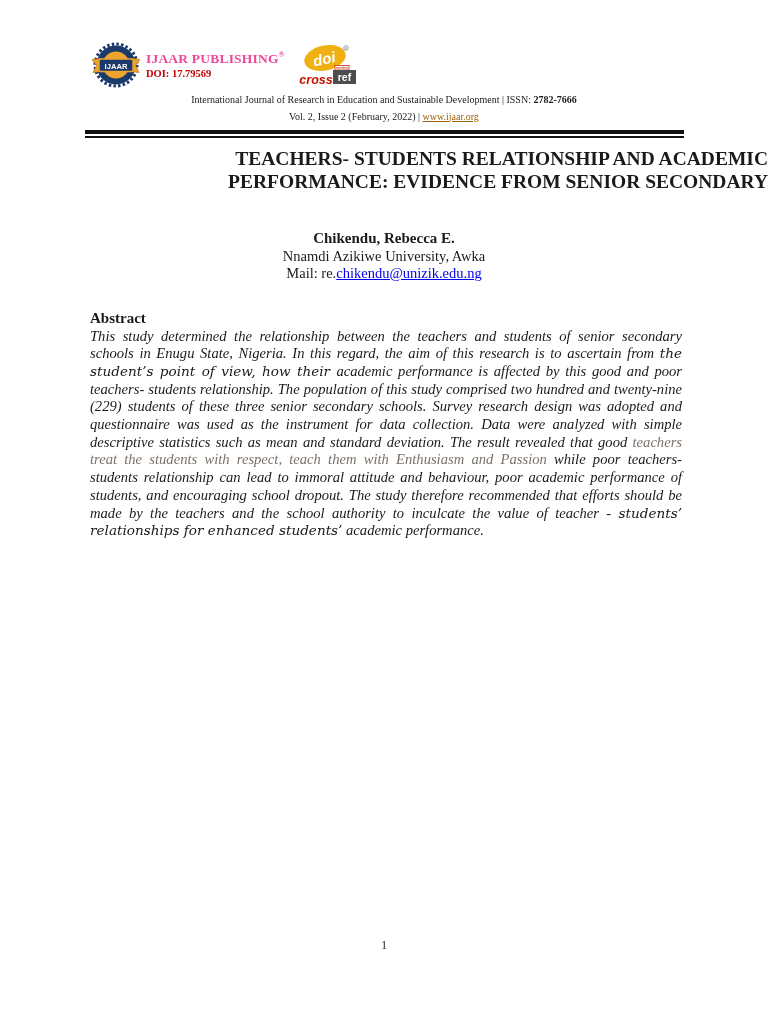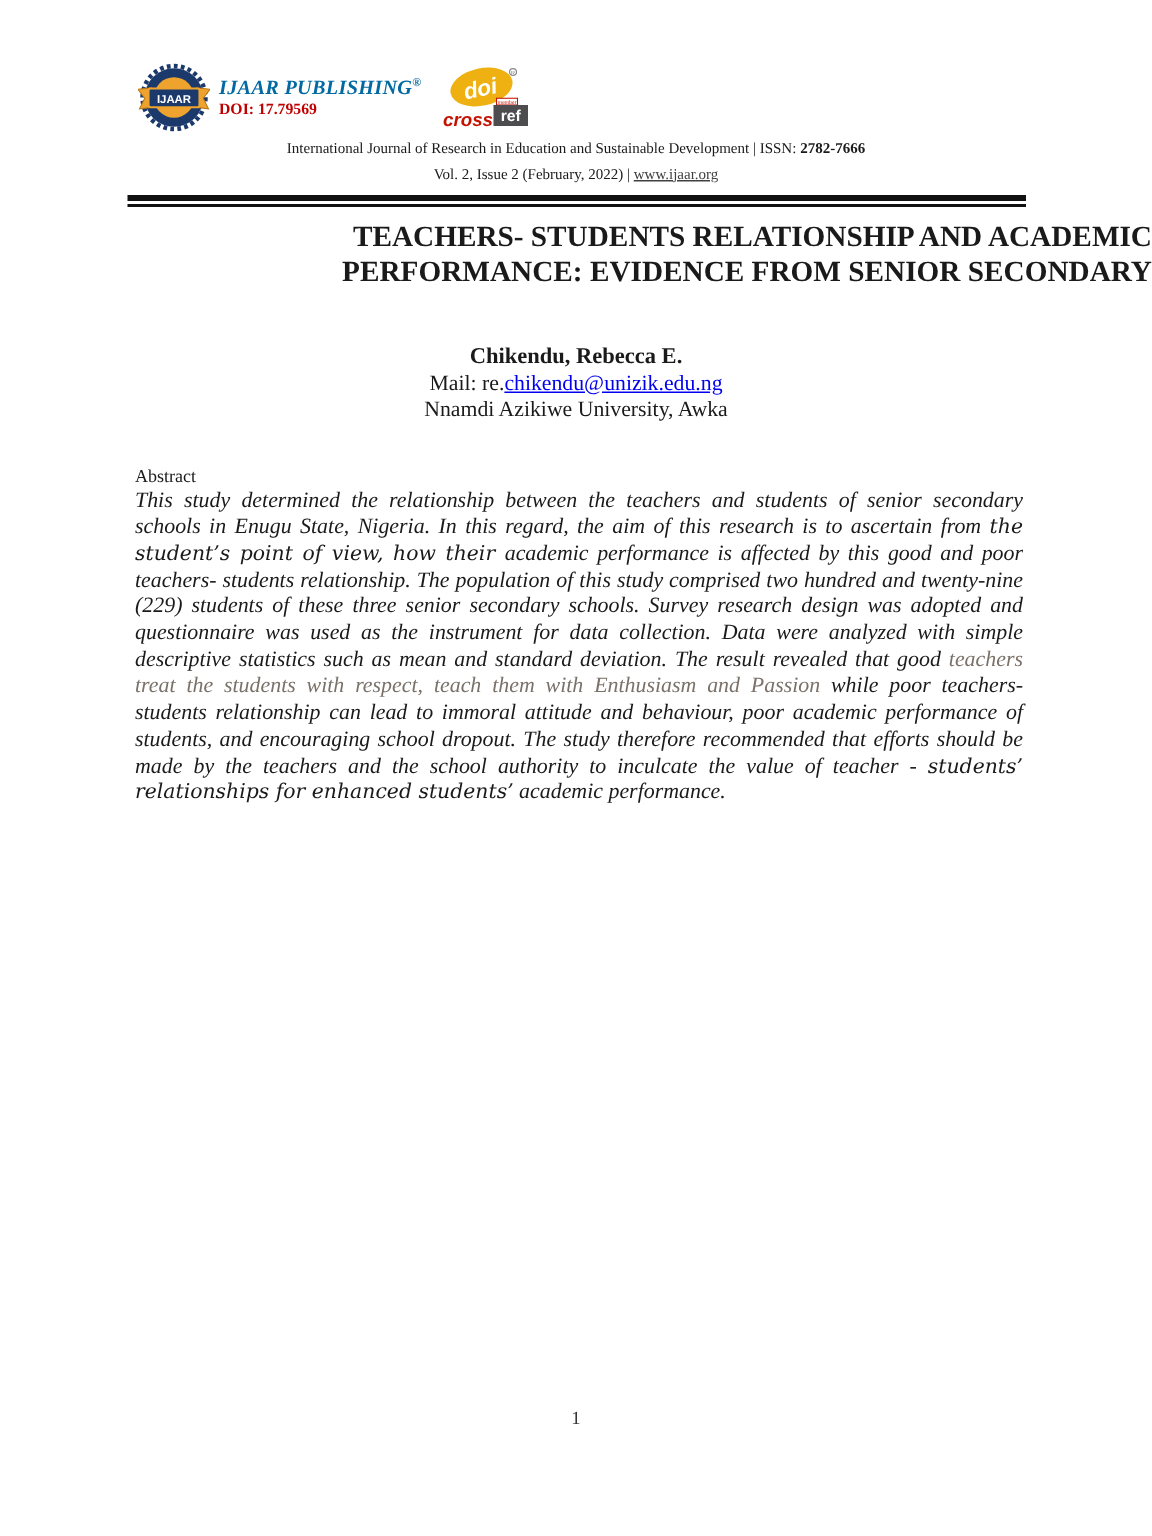--- a/index.html
+++ b/index.html
@@ -15,32 +15,32 @@
 
   
   .logo-row {
     display: flex; align-items: center;
     padding-top: 40px; margin-left: 92px;
   }
   .badge-wrap { width: 48px; height: 46px; flex: 0 0 auto; }
   .publisher-block { margin-left: 6px; line-height: 1.05; }
   .publisher-name {
     font-family: "Liberation Serif", serif;
-    font-weight: bold; font-size: 13.5px; color: #0369a1; letter-spacing: .2px; font-style: italic;
+    font-weight: bold; font-size: 13.5px; color: #ec4899; letter-spacing: .2px;
   }
   .publisher-name sup { font-size: 8px; }
   .publisher-doi {
     font-family: "Liberation Serif", serif;
     font-weight: bold; font-size: 10.5px; color: #c00000; margin-top: 2px;
   }
   .crossref-wrap { width: 66px; height: 50px; margin-left: 14px; flex: 0 0 auto; position: relative; top: 2px; }
 
   
   .journal-lines { text-align: center; margin-top: 2px; font-size: 10px; line-height: 16.5px; }
-  .journal-lines a { color: #404040; text-decoration: underline; }
+  .journal-lines a { color: #a16207; text-decoration: underline; }
   .issn-bold { font-weight: bold; }
 
   
   .double-rule {
     margin: 5px 84px 0 85px;
     border-top: 4px solid #111;
     border-bottom: 2px solid #111;
     height: 2px;
   }
 
@@ -53,21 +53,21 @@
     margin-top: 9px;
   }
 
   
   .author-block { text-align: center; margin-top: 37px; font-size: 14.5px; line-height: 17.5px; }
   .author-name { font-weight: bold; font-size: 15px; }
   .author-block a { color: #0000ee; text-decoration: underline; }
 
   
   .abstract-section { margin: 27px 86px 0 90px; }
-  .abstract-heading { font-weight: normal; font-size: 12px; }
+  .abstract-heading { font-weight: bold; font-size: 15px; }
   .abstract-body {
     font-style: italic;
     font-size: 14.6px;
     line-height: 17.7px;
     text-align: justify;
     margin-top: 1px;
   }
   .seg-italic { }
   .seg-italic-alt { font-family: "DejaVu Serif", serif; font-size: 13.6px; }
   .seg-italic-gray { color: #7a7168; }
@@ -131,24 +131,24 @@
 
   <div class="double-rule"></div>
 
   <h1 class="paper-title" style="margin:9px 0 0 0;">
     <div>TEACHERS- STUDENTS RELATIONSHIP AND ACADEMIC</div>
     <div>PERFORMANCE: EVIDENCE FROM SENIOR SECONDARY</div>
   </h1>
 
   <div class="author-block">
     <div class="author-name">Chikendu, Rebecca  E.</div>
+    <div>Nnamdi Azikiwe University, Awka</div>
     <div>
       <span>Mail: re.</span><a href="#">chikendu@unizik.edu.ng</a>
     </div>
-    <div>Nnamdi Azikiwe University, Awka</div>
   </div>
 
   <div class="abstract-section">
     <div class="abstract-heading">Abstract</div>
     <div class="abstract-body"><span class="seg-italic">This study determined the relationship between the teachers and students of senior secondary schools in Enugu State, Nigeria. In this regard, the aim of this research is to ascertain from </span><span class="seg-italic-alt">the student’s point of view, how their </span><span class="seg-italic">academic performance is affected by this good and poor teachers- students relationship. The population of this study comprised two hundred and twenty-nine (229) students of these three senior secondary schools. Survey research design was adopted and questionnaire was used as the instrument for data collection. Data were analyzed with simple descriptive statistics such as mean and standard deviation. The result revealed that good </span><span class="seg-italic-gray">teachers treat the students with respect, teach them with Enthusiasm and Passion </span><span class="seg-italic">while poor teachers-students relationship can lead to immoral attitude and behaviour, poor academic performance of students, and encouraging school dropout. The study therefore recommended that efforts should be made by the teachers and the school authority to inculcate the value of teacher - </span><span class="seg-italic-alt">students’ relationships for enhanced students’</span><span class="seg-italic"> academic performance.</span></div>
   </div>
 
 
   <div class="page-number">1</div>
 

